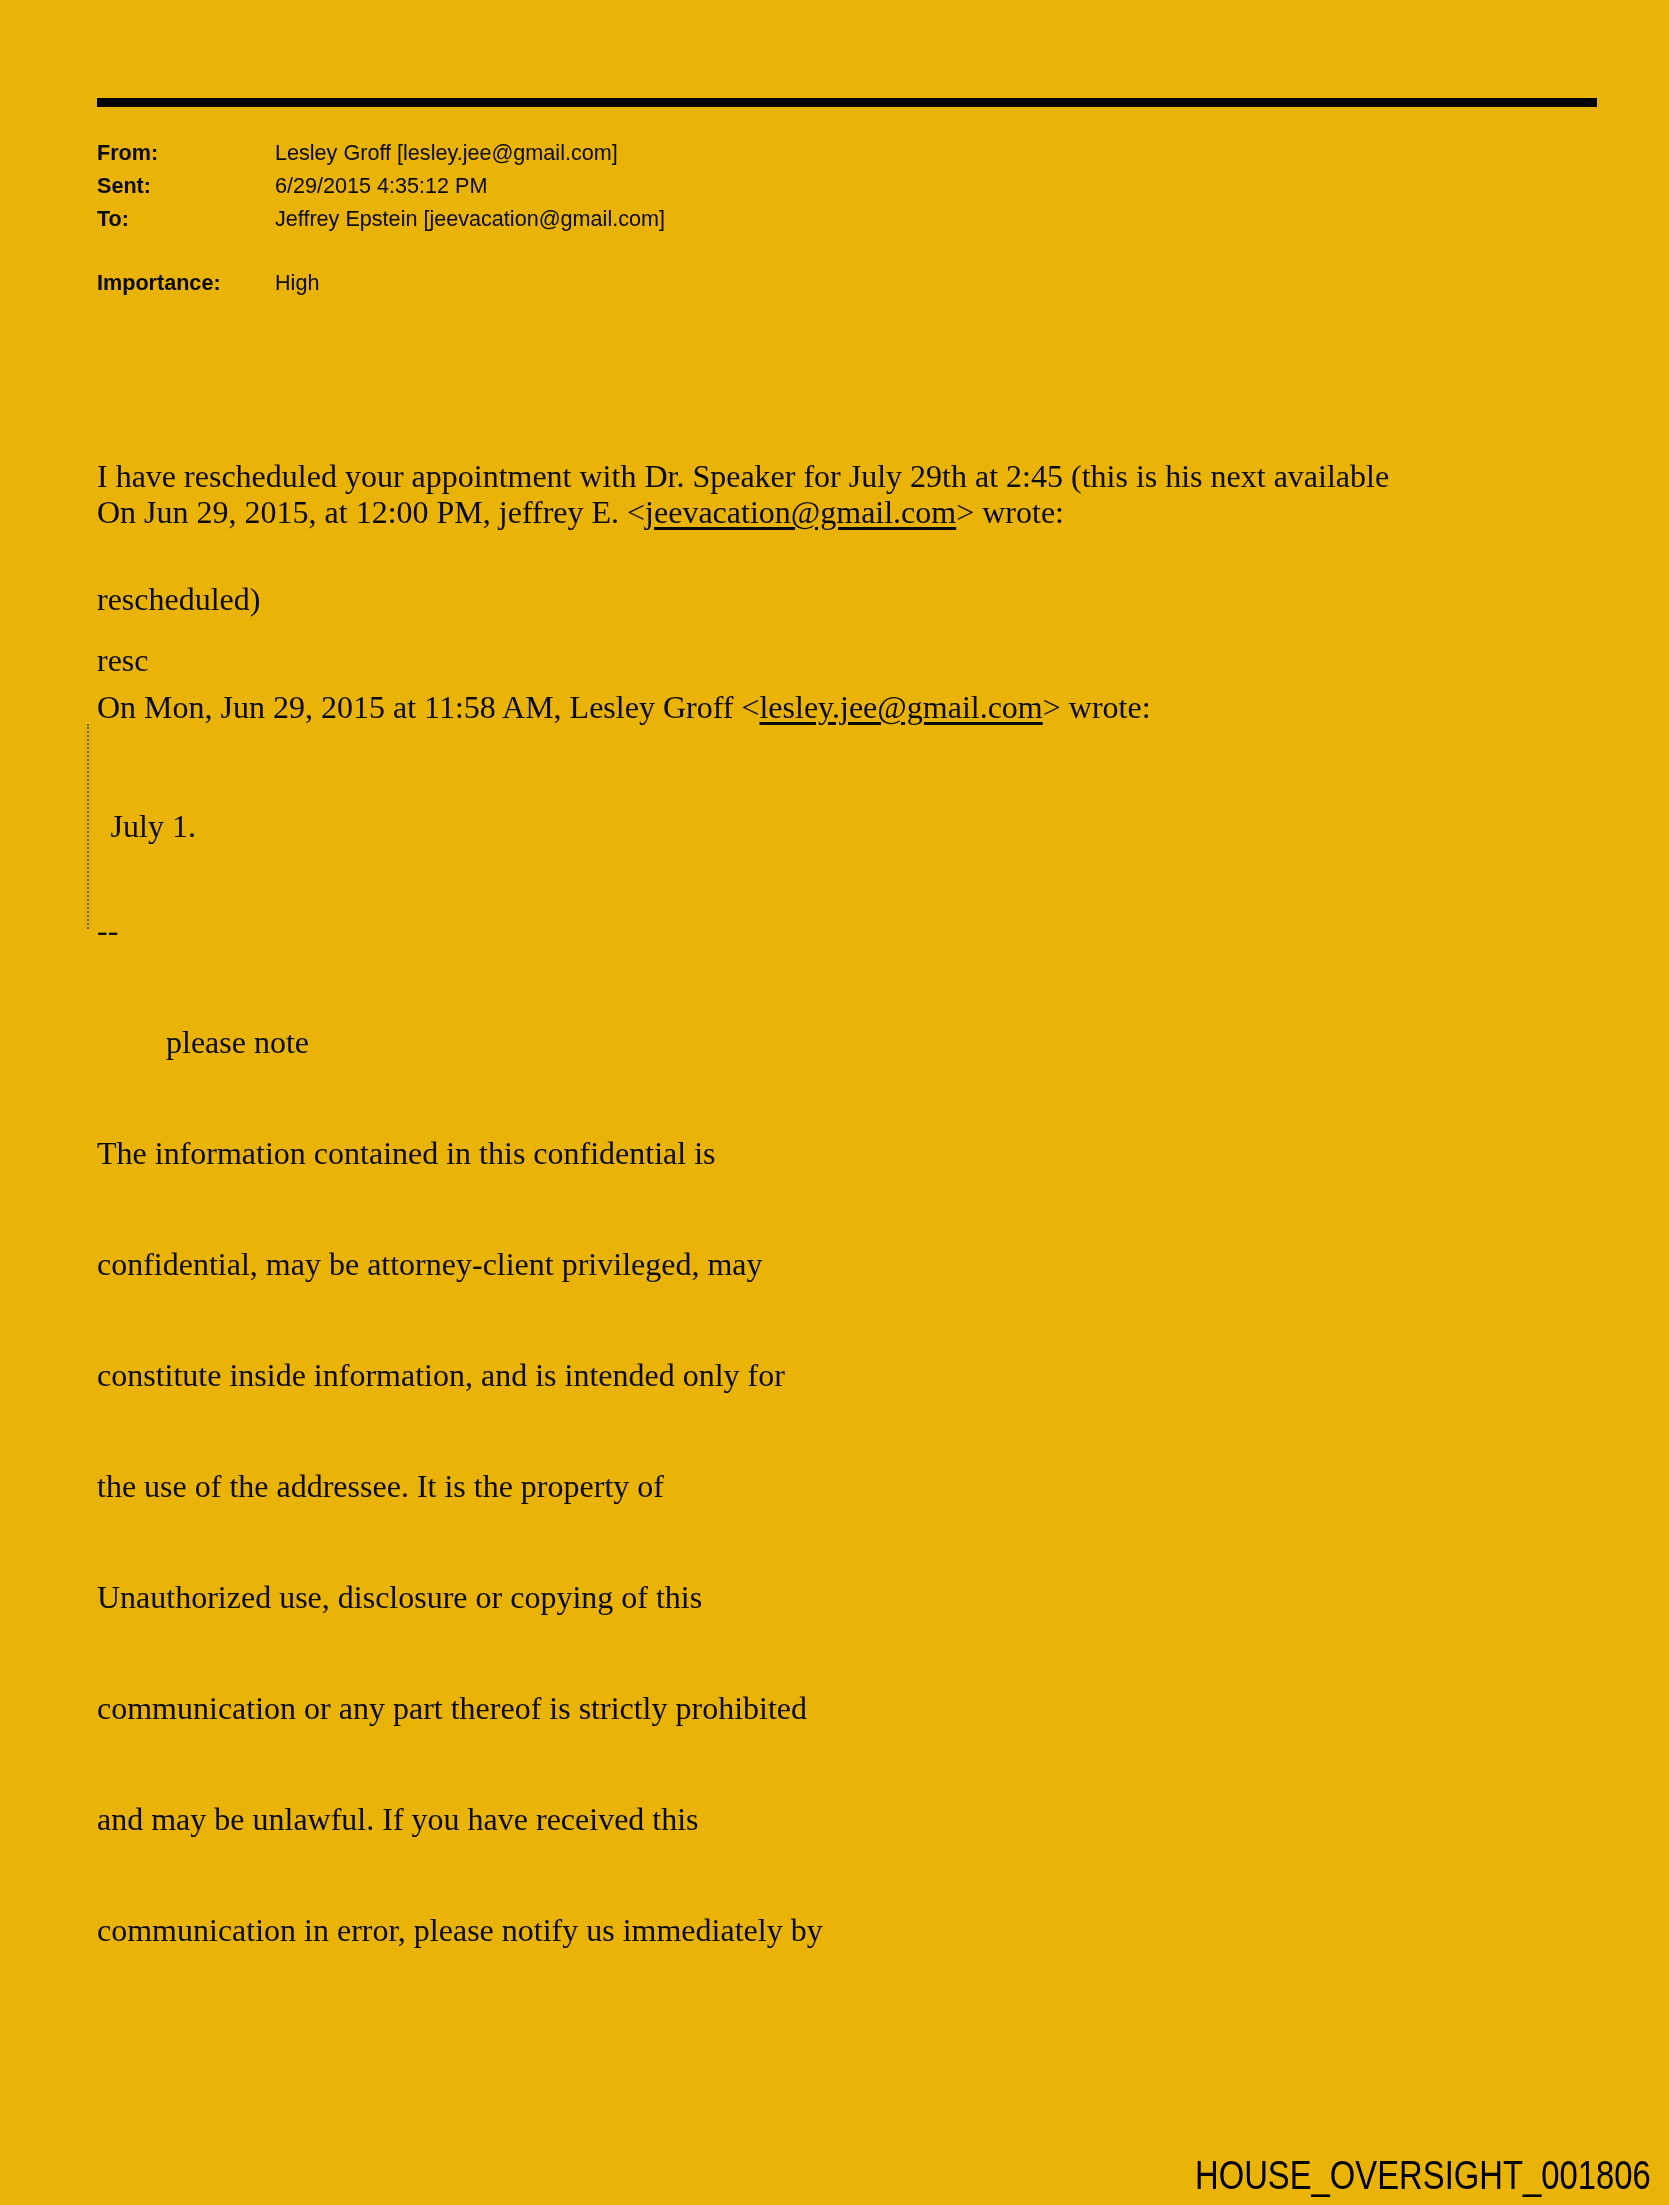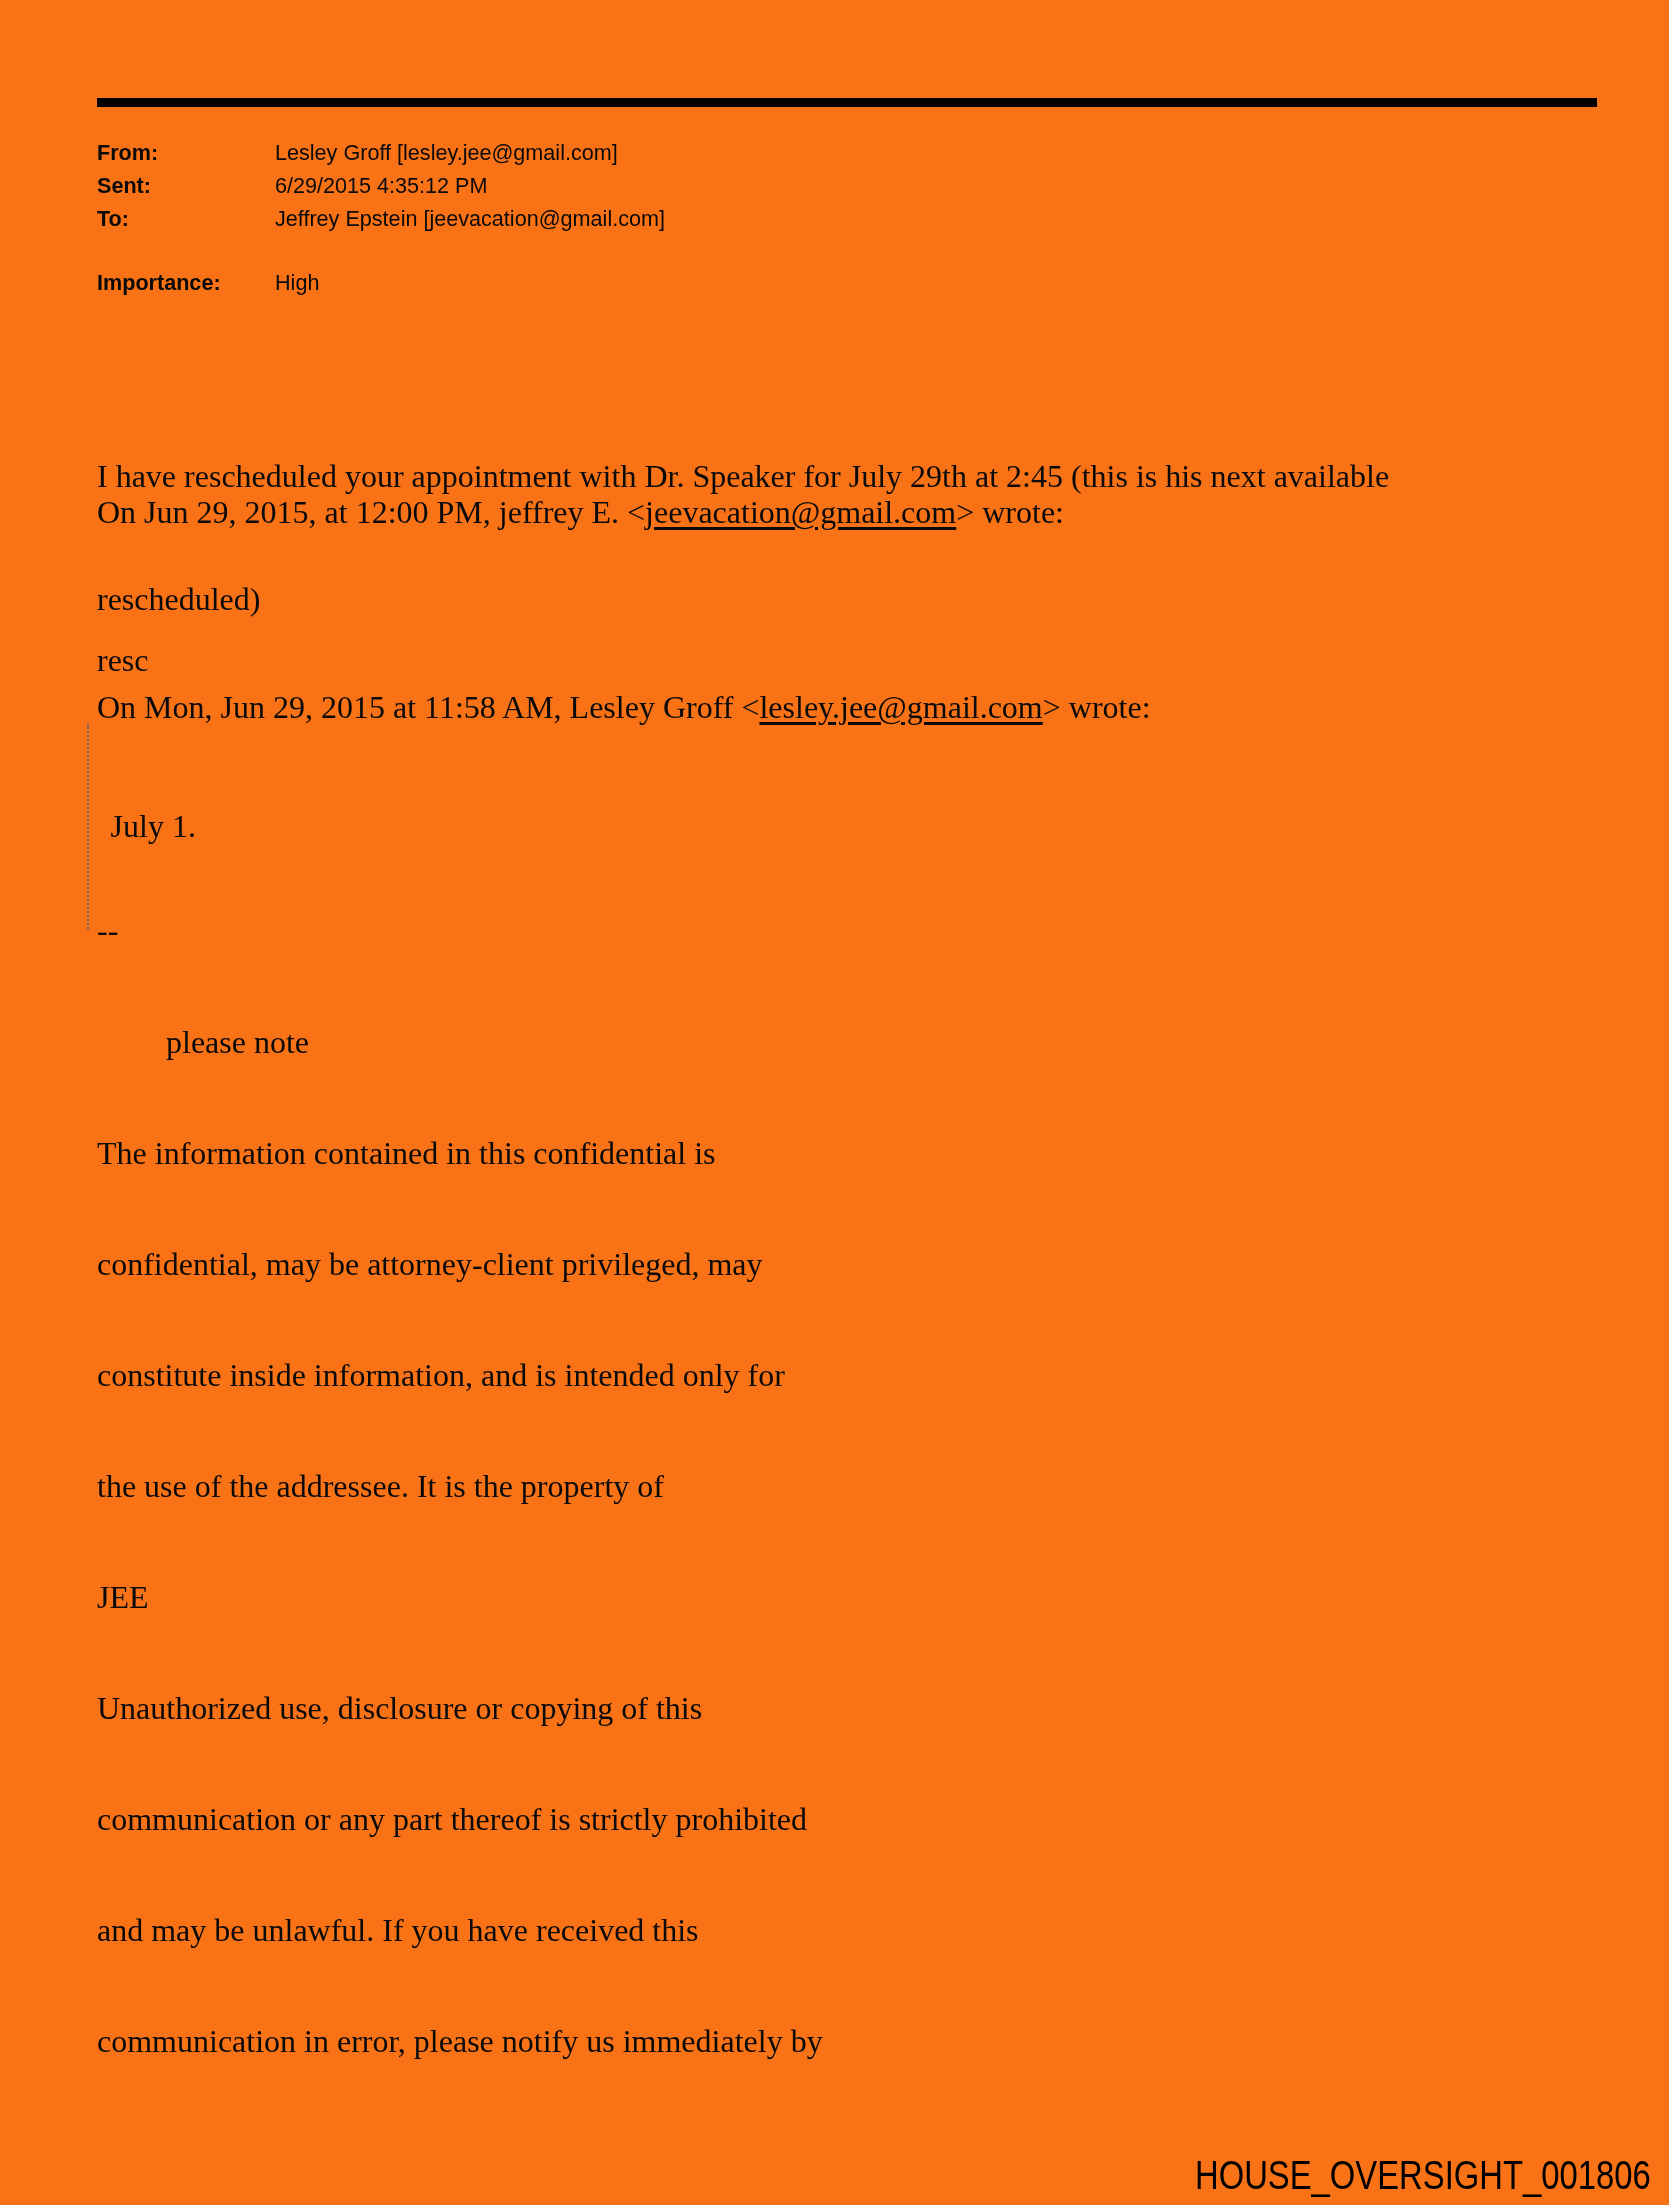--- a/index.html
+++ b/index.html
@@ -4,21 +4,21 @@
 <style>
   html, body {
     margin: 0;
     padding: 0;
     background: #e8e8e8;
   }
   .page {
     position: relative;
     width: 1669px;
     height: 2205px;
-    background: #f97316;
+    background: #eab308;
     color: #000000;
     overflow: hidden;
   }
   .top-rule {
     position: absolute;
     left: 97px;
     top: 98px;
     width: 1500px;
     height: 8.5px;
     background: #000000;
@@ -135,21 +135,20 @@
   </div>
 
   <div class="serif sig-separator">--</div>
 
   <div class="serif sig-block">
     <div class="sig-note">please note</div>
     <div>The information contained in this confidential is</div>
     <div>confidential, may be attorney-client privileged, may</div>
     <div>constitute inside information, and is intended only for</div>
     <div>the use of the addressee. It is the property of</div>
-    <div>JEE</div>
     <div>Unauthorized use, disclosure or copying of this</div>
     <div>communication or any part thereof is strictly prohibited</div>
     <div>and may be unlawful. If you have received this</div>
     <div>communication in error, please notify us immediately by</div>
     
     
   </div>
 
   <div class="bates">HOUSE_OVERSIGHT_001806</div>
 

